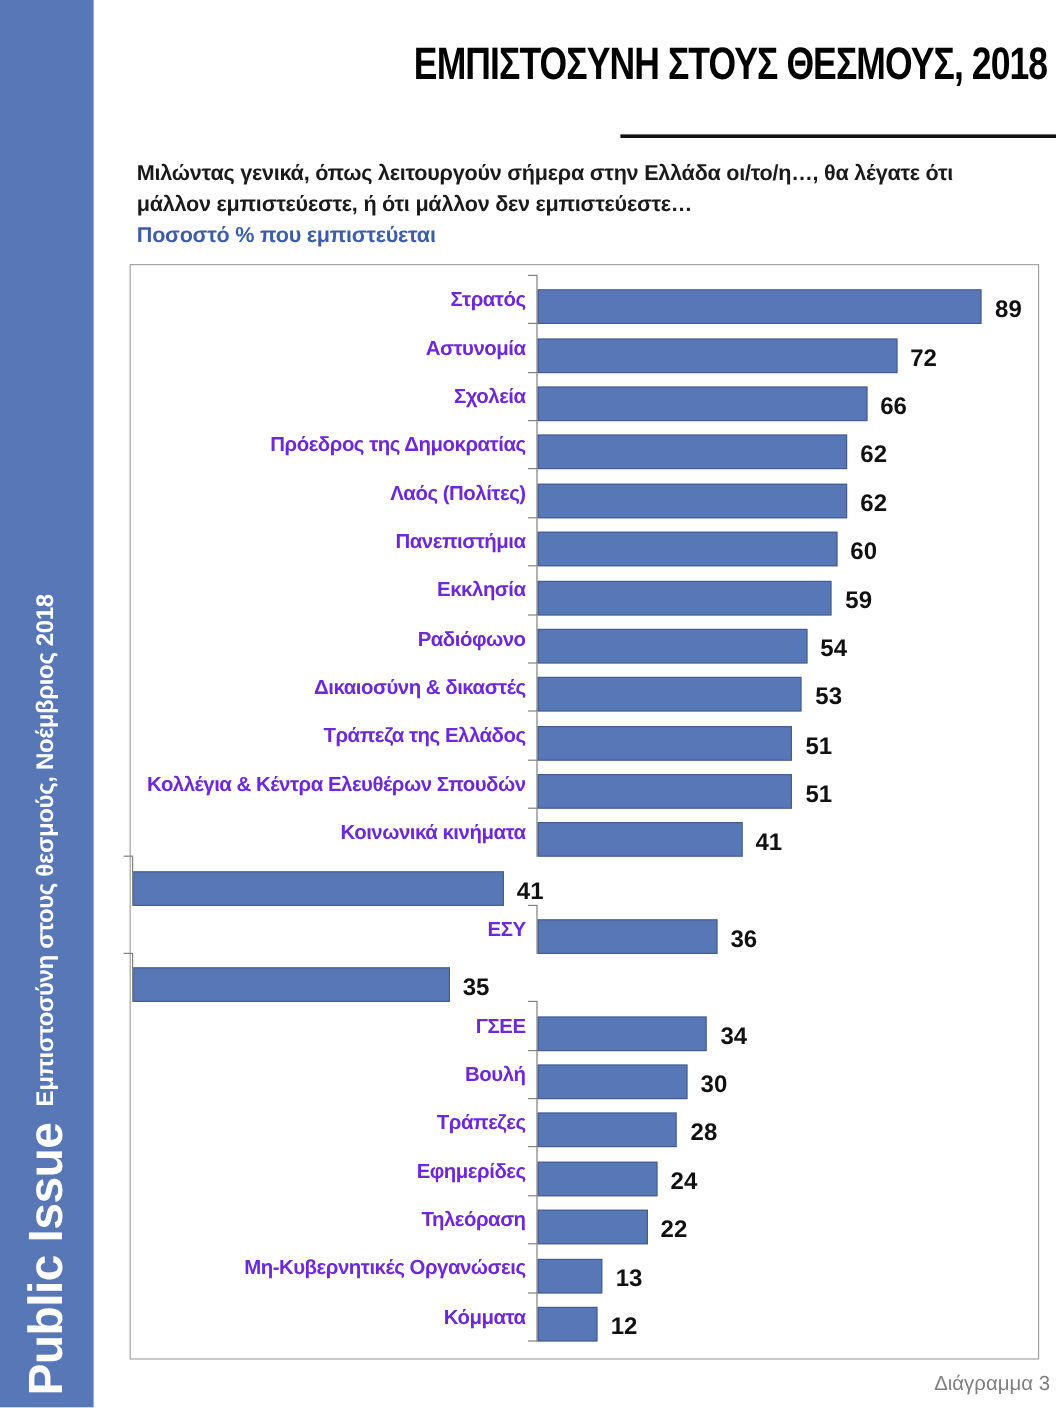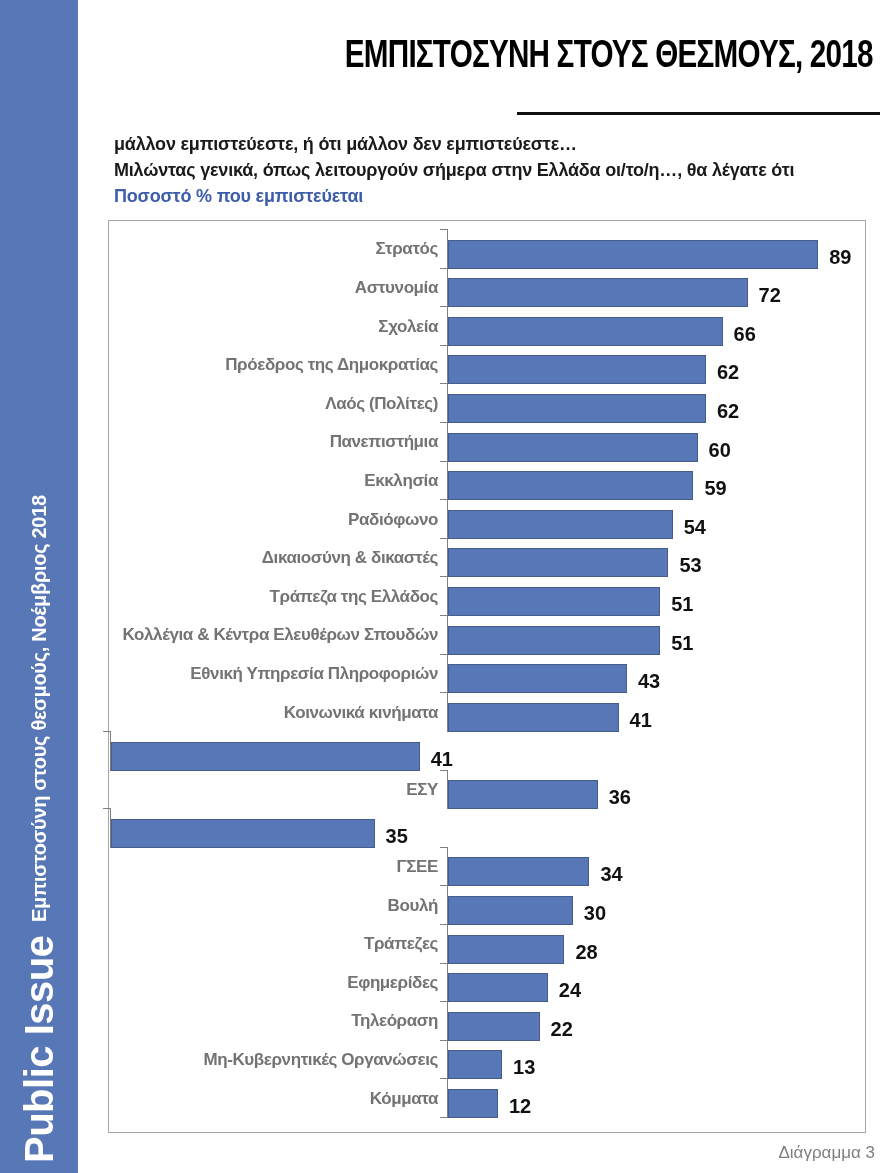--- a/index.html
+++ b/index.html
@@ -29,21 +29,21 @@
   .metric { position:absolute; left:114px; top:186px; font-size:18px;
             font-weight:bold; letter-spacing:-0.2px; }
 
   
   .chartbox { position:absolute; left:108px; top:220px; width:758px; height:913px;
               background:#fff; border:1px solid #a6a6a6; }
   .rows { position:absolute; left:1px; right:1px; top:9px; bottom:14px;
           display:flex; flex-direction:column; }
   .row { flex:1; display:flex; }
   .lbl { width:337px; padding-right:9px; display:flex; align-items:center;
-         justify-content:flex-end; font-size:17px; font-weight:bold; color:#737373;
+         justify-content:flex-end; font-size:17px; font-weight:bold; color:#6d28d9;
          letter-spacing:-0.4px; white-space:nowrap; }
   .plot { flex:1; position:relative; border-left:1px solid #808080;
           display:flex; align-items:flex-end; }
   .plot::before { content:""; position:absolute; left:-8px; top:-1px;
                   width:8px; height:1px; background:#808080; }
   .row:last-child .plot::after { content:""; position:absolute; left:-8px; bottom:0;
                   width:8px; height:1px; background:#808080; }
   .bar { height:29px; border:1px solid rgba(0,0,0,0.22); }
   .val { margin-left:11px; font-size:20px; font-weight:bold; color:#111; }
 
@@ -58,22 +58,22 @@
     <div class="vert" style="color: rgb(255, 255, 255);">
       <span class="brand">Public Issue</span>
       <span class="side-caption">Εμπιστοσύνη στους θεσμούς, Νοέμβριος 2018</span>
     </div>
   </aside>
 
   <h1 class="title">ΕΜΠΙΣΤΟΣΥΝΗ ΣΤΟΥΣ ΘΕΣΜΟΥΣ, 2018</h1>
   <div class="title-rule"></div>
 
   <div class="question">
+    <div>Μιλώντας γενικά, όπως λειτουργούν σήμερα στην Ελλάδα οι/το/η…, θα λέγατε ότι</div>
     <div>μάλλον εμπιστεύεστε, ή ότι μάλλον δεν εμπιστεύεστε…</div>
-    <div>Μιλώντας γενικά, όπως λειτουργούν σήμερα στην Ελλάδα οι/το/η…, θα λέγατε ότι</div>
   </div>
   <div class="metric" style="color: rgb(61, 93, 169);">Ποσοστό % που εμπιστεύεται</div>
 
   <div class="chartbox">
     <div class="rows">
   <div class="row">
     <div class="lbl">Στρατός</div>
     <div class="plot">
       <div class="bar" style="width: 89%; background: rgb(88, 119, 182);"></div>
       <div class="val">89</div>
@@ -153,27 +153,20 @@
   </div>
 
   <div class="row">
     <div class="lbl">Κολλέγια &amp; Κέντρα Ελευθέρων Σπουδών</div>
     <div class="plot">
       <div class="bar" style="width: 51%; background: rgb(88, 119, 182);"></div>
       <div class="val">51</div>
     </div>
   </div>
 
-  <div class="row">
-    <div class="lbl">Εθνική Υπηρεσία Πληροφοριών</div>
-    <div class="plot">
-      <div class="bar" style="width: 43%; background: rgb(88, 119, 182);"></div>
-      <div class="val">43</div>
-    </div>
-  </div>
 
   <div class="row">
     <div class="lbl">Κοινωνικά κινήματα</div>
     <div class="plot">
       <div class="bar" style="width: 41%; background: rgb(88, 119, 182);"></div>
       <div class="val">41</div>
     </div>
   </div>
 
   <div class="row">

